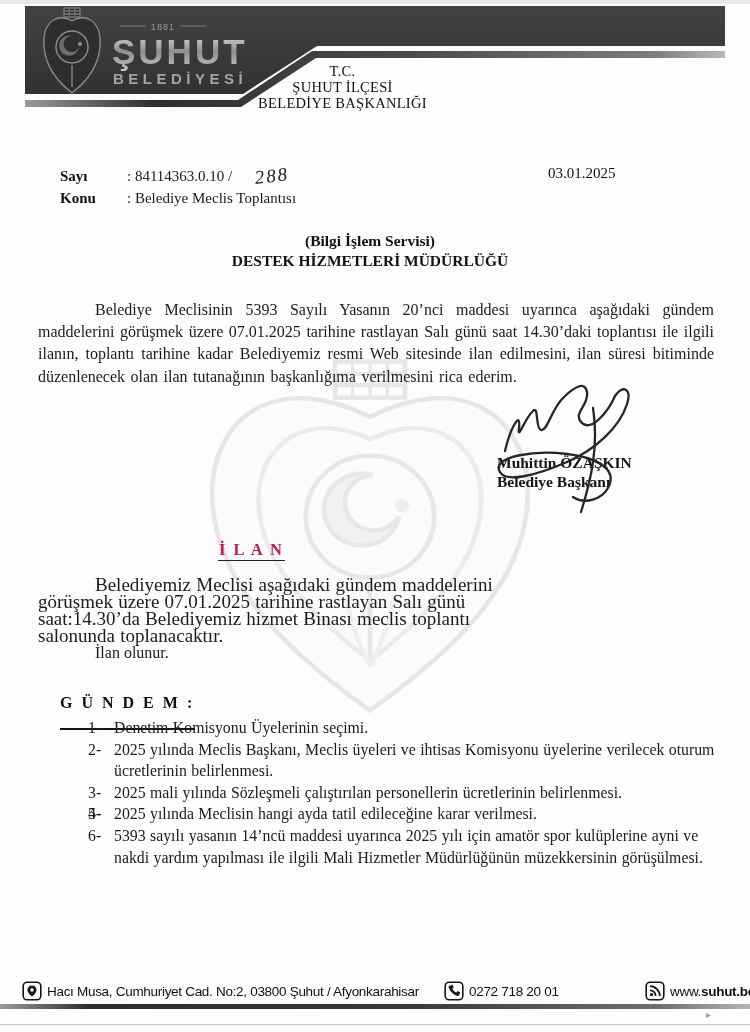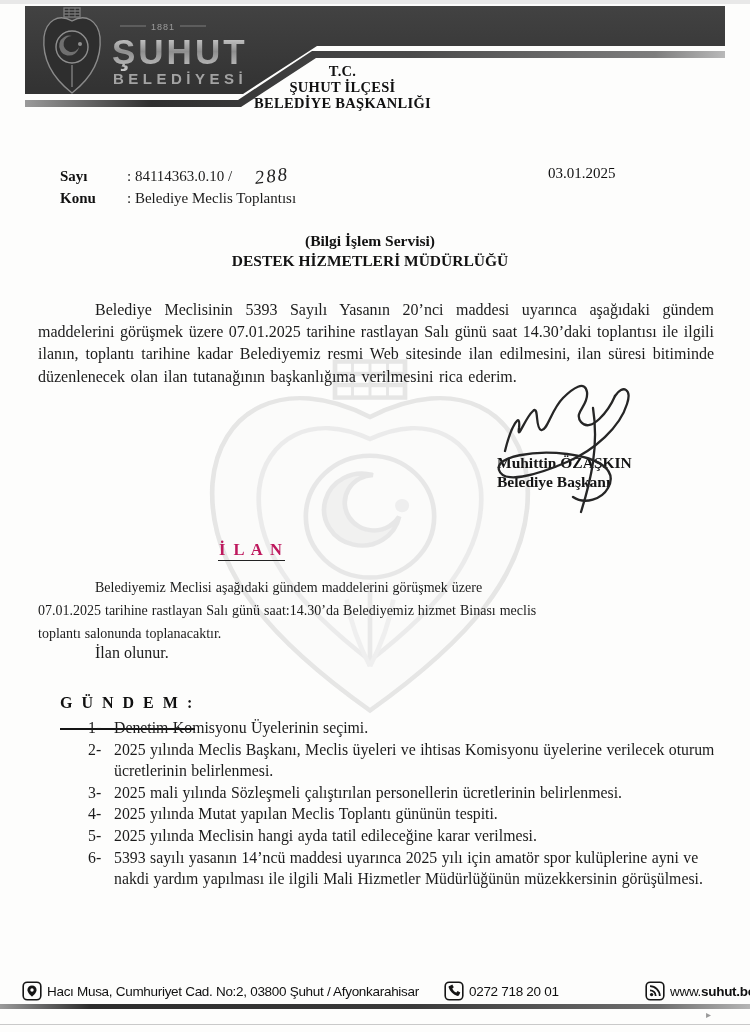--- a/index.html
+++ b/index.html
@@ -6,21 +6,21 @@
   .page{
     position:relative;width:750px;height:1032px;margin:4px auto;
     background:#fdfdfc;overflow:hidden;
     font-family:"Liberation Serif", serif;color:#1b1b1b;
   }
   .abs{position:absolute;}
   
   .hdr-svg{left:0;top:0;z-index:3;}
   .letterhead{
     left:250px;top:60px;width:185px;text-align:center;z-index:4;
-    font-weight:bold;font-size:14.5px;line-height:15.8px;color:#111;
+    font-weight:normal;font-size:14.5px;line-height:15.8px;color:#111;
     letter-spacing:.3px;
   }
   
   .meta-row{left:60px;font-size:15px;display:flex;z-index:4;gap:20px;}
   .meta-label{font-weight:bold;width:47px;color:#111;}
   .meta-value{color:#1b1b1b;}
   .hand{
     display:inline-block;font-size:19px;font-style:italic;color:#222;
     transform:rotate(-7deg) translateY(-3px);letter-spacing:2px;margin-left:3px;
   }
@@ -40,21 +40,21 @@
   .sig-svg{left:475px;top:362px;z-index:5;pointer-events:none;}
   .signer{left:497px;top:450px;z-index:4;font-weight:bold;font-size:15.5px;line-height:18.5px;color:#141414;}
   
   .ilan-head{
     left:218px;top:536px;z-index:4;font-weight:bold;font-size:16.5px;
     letter-spacing:2px;color:#be185d;
   }
   .ilan-head span{border-bottom:1.6px solid #222;padding:0 1px 1px 1px;}
   .ilan-par{
     left:38px;top:572px;width:502px;z-index:4;
-    font-size:14px;line-height:23px;text-indent:57px;word-spacing:.5px;
+    font-size:19px;line-height:17px;text-indent:57px;word-spacing:.5px;
   }
   .ilan-close{left:95px;top:640px;z-index:4;font-size:16px;}
   
   .gundem-head{
     left:60px;top:690px;z-index:4;font-weight:bold;font-size:16px;
     letter-spacing:2.5px;color:#101010;
   }
   .gundem-head span{border-bottom:2px solid #151515;padding-bottom:17px;}
   .gundem-list{left:88px;top:713px;width:627px;z-index:4;font-size:15.8px;line-height:21.6px;}
   .g-item{position:relative;padding-left:26px;word-spacing:.5px;}
@@ -179,21 +179,20 @@
     <div class="g-item">
       <span class="g-num">2-</span>
       <span>2025 yılında Meclis Başkanı, Meclis üyeleri ve ihtisas Komisyonu üyelerine verilecek oturum ücretlerinin belirlenmesi.</span>
     </div>
     <div class="g-item">
       <span class="g-num">3-</span>
       <span>2025 mali yılında Sözleşmeli çalıştırılan personellerin ücretlerinin belirlenmesi.</span>
     </div>
     <div class="g-item">
       <span class="g-num">4-</span>
-      <span>2025 yılında Mutat yapılan Meclis Toplantı gününün tespiti.</span>
     </div>
     <div class="g-item">
       <span class="g-num">5-</span>
       <span>2025 yılında Meclisin hangi ayda tatil edileceğine karar verilmesi.</span>
     </div>
     <div class="g-item">
       <span class="g-num">6-</span>
       <span>5393 sayılı yasanın 14’ncü maddesi uyarınca 2025 yılı için amatör spor kulüplerine ayni ve nakdi yardım yapılması ile ilgili Mali Hizmetler Müdürlüğünün müzekkersinin görüşülmesi.</span>
     </div>
   </div>

